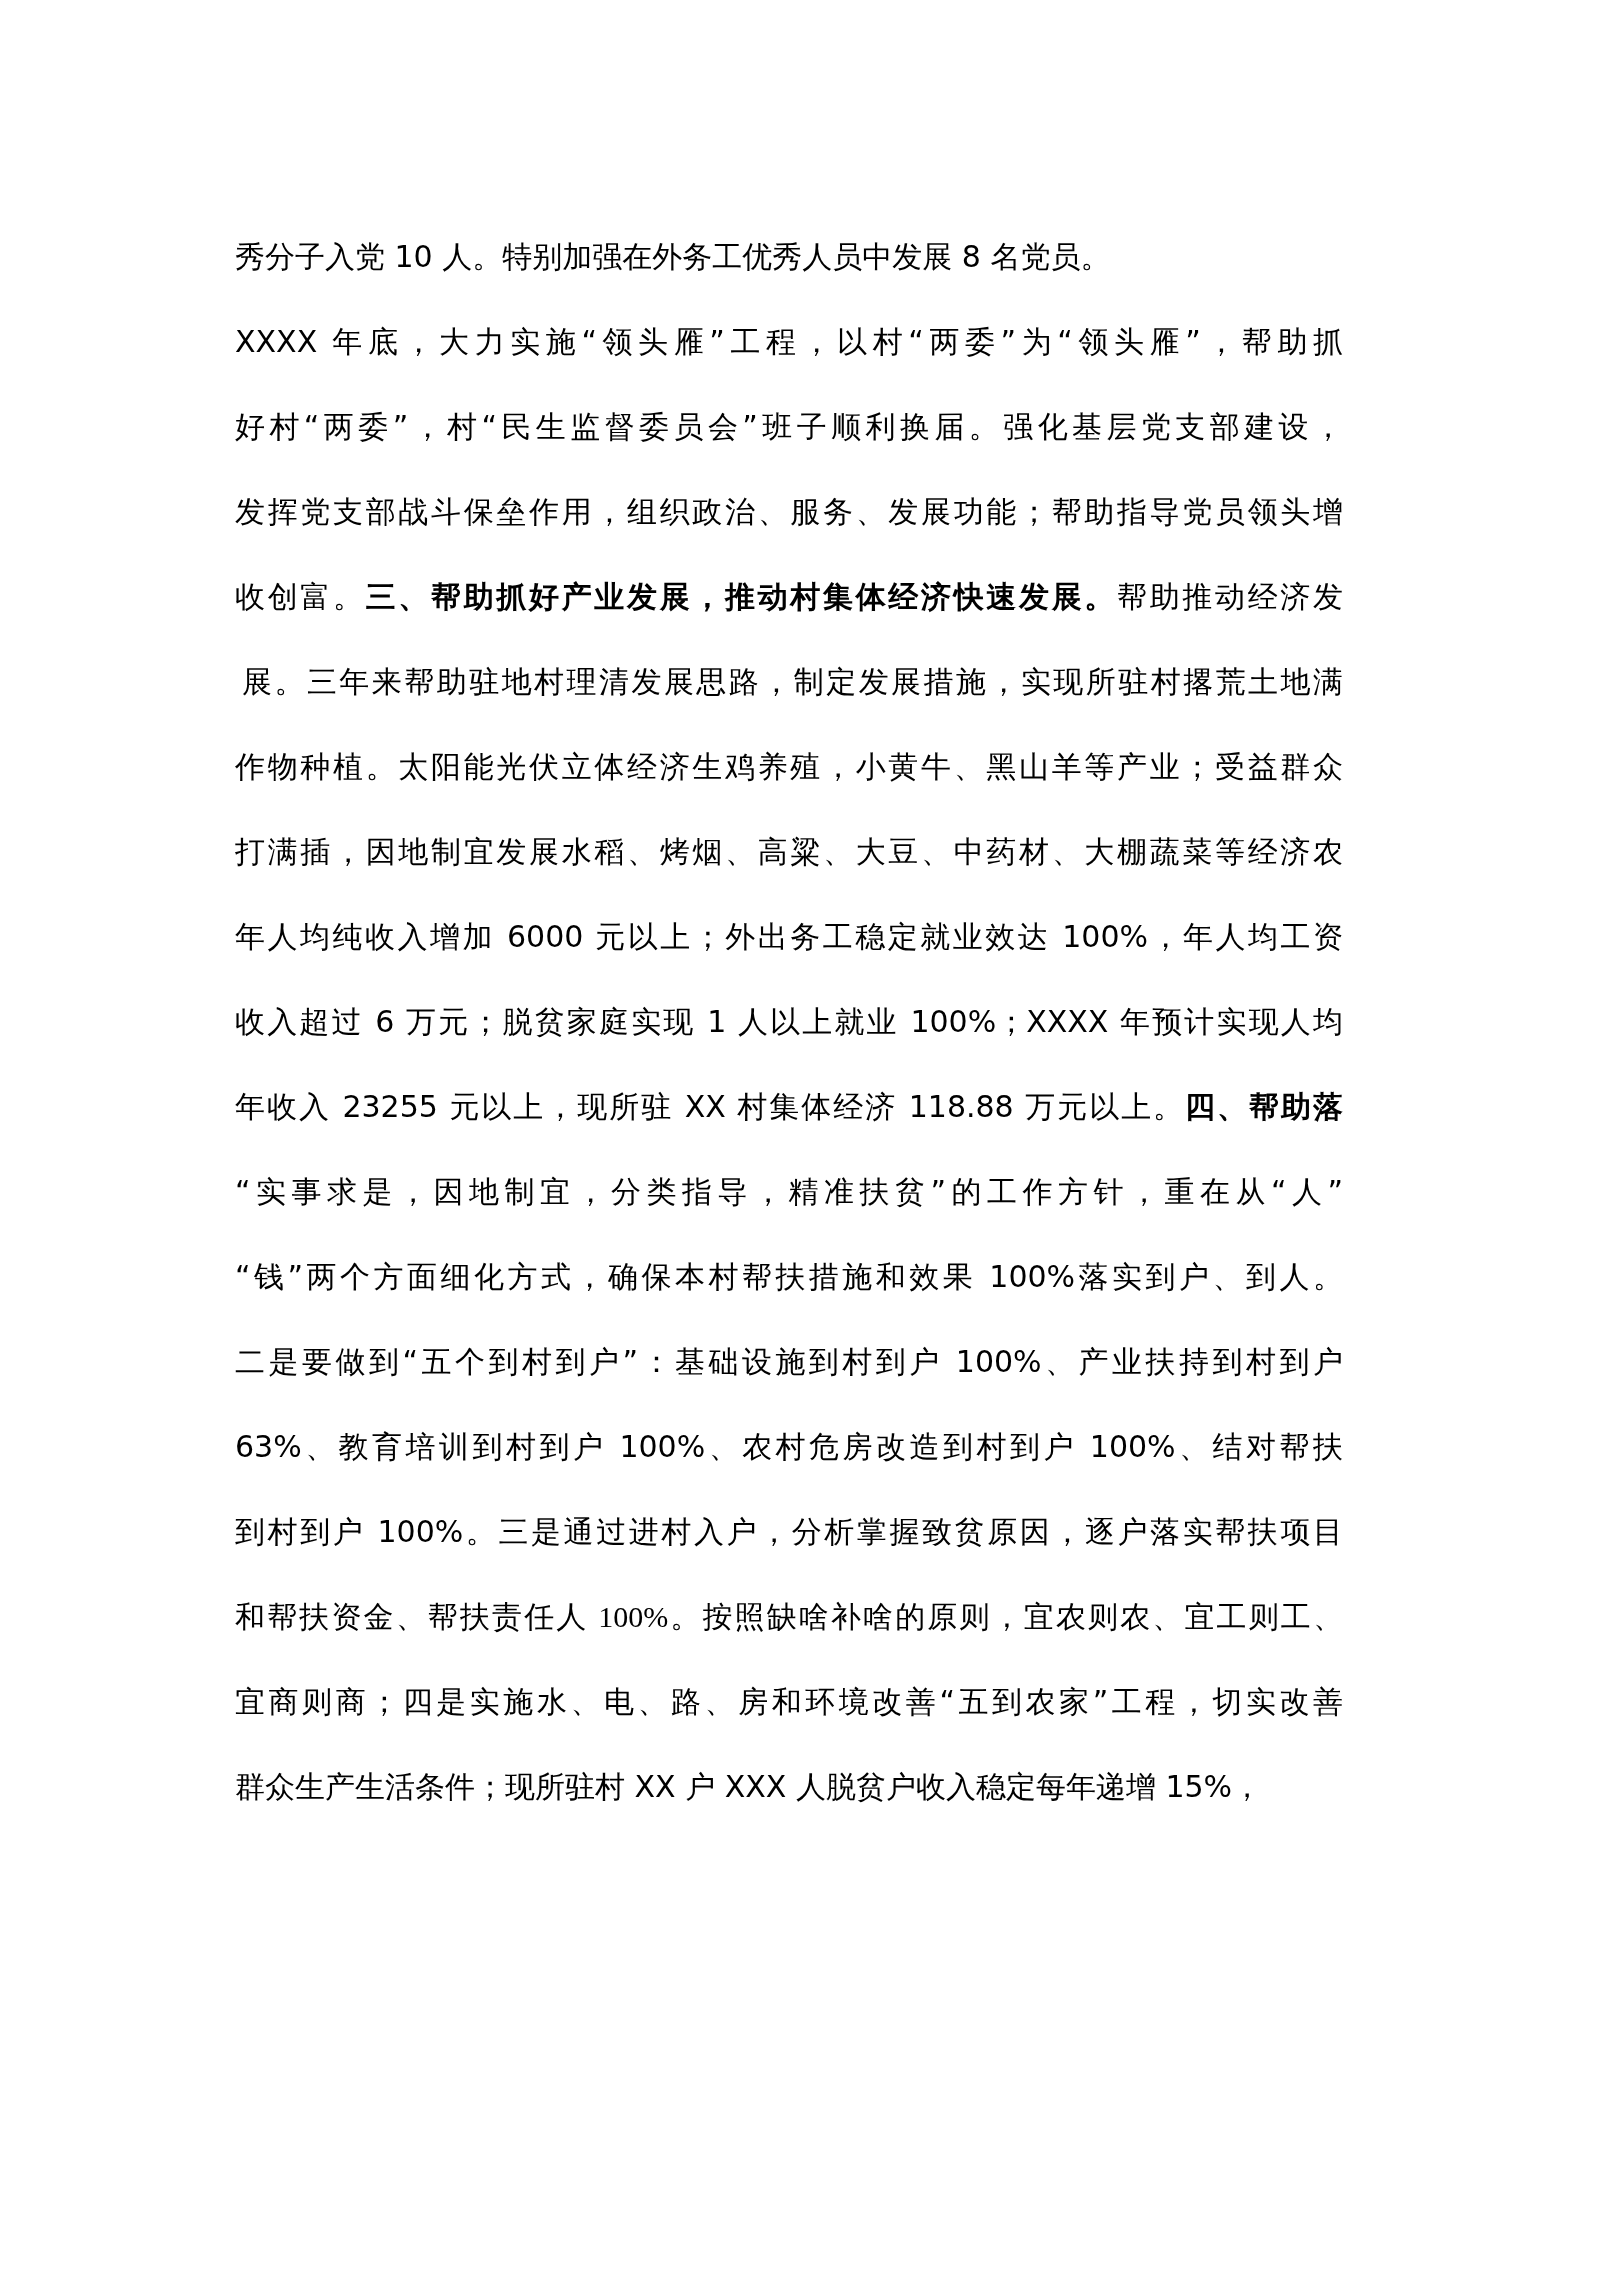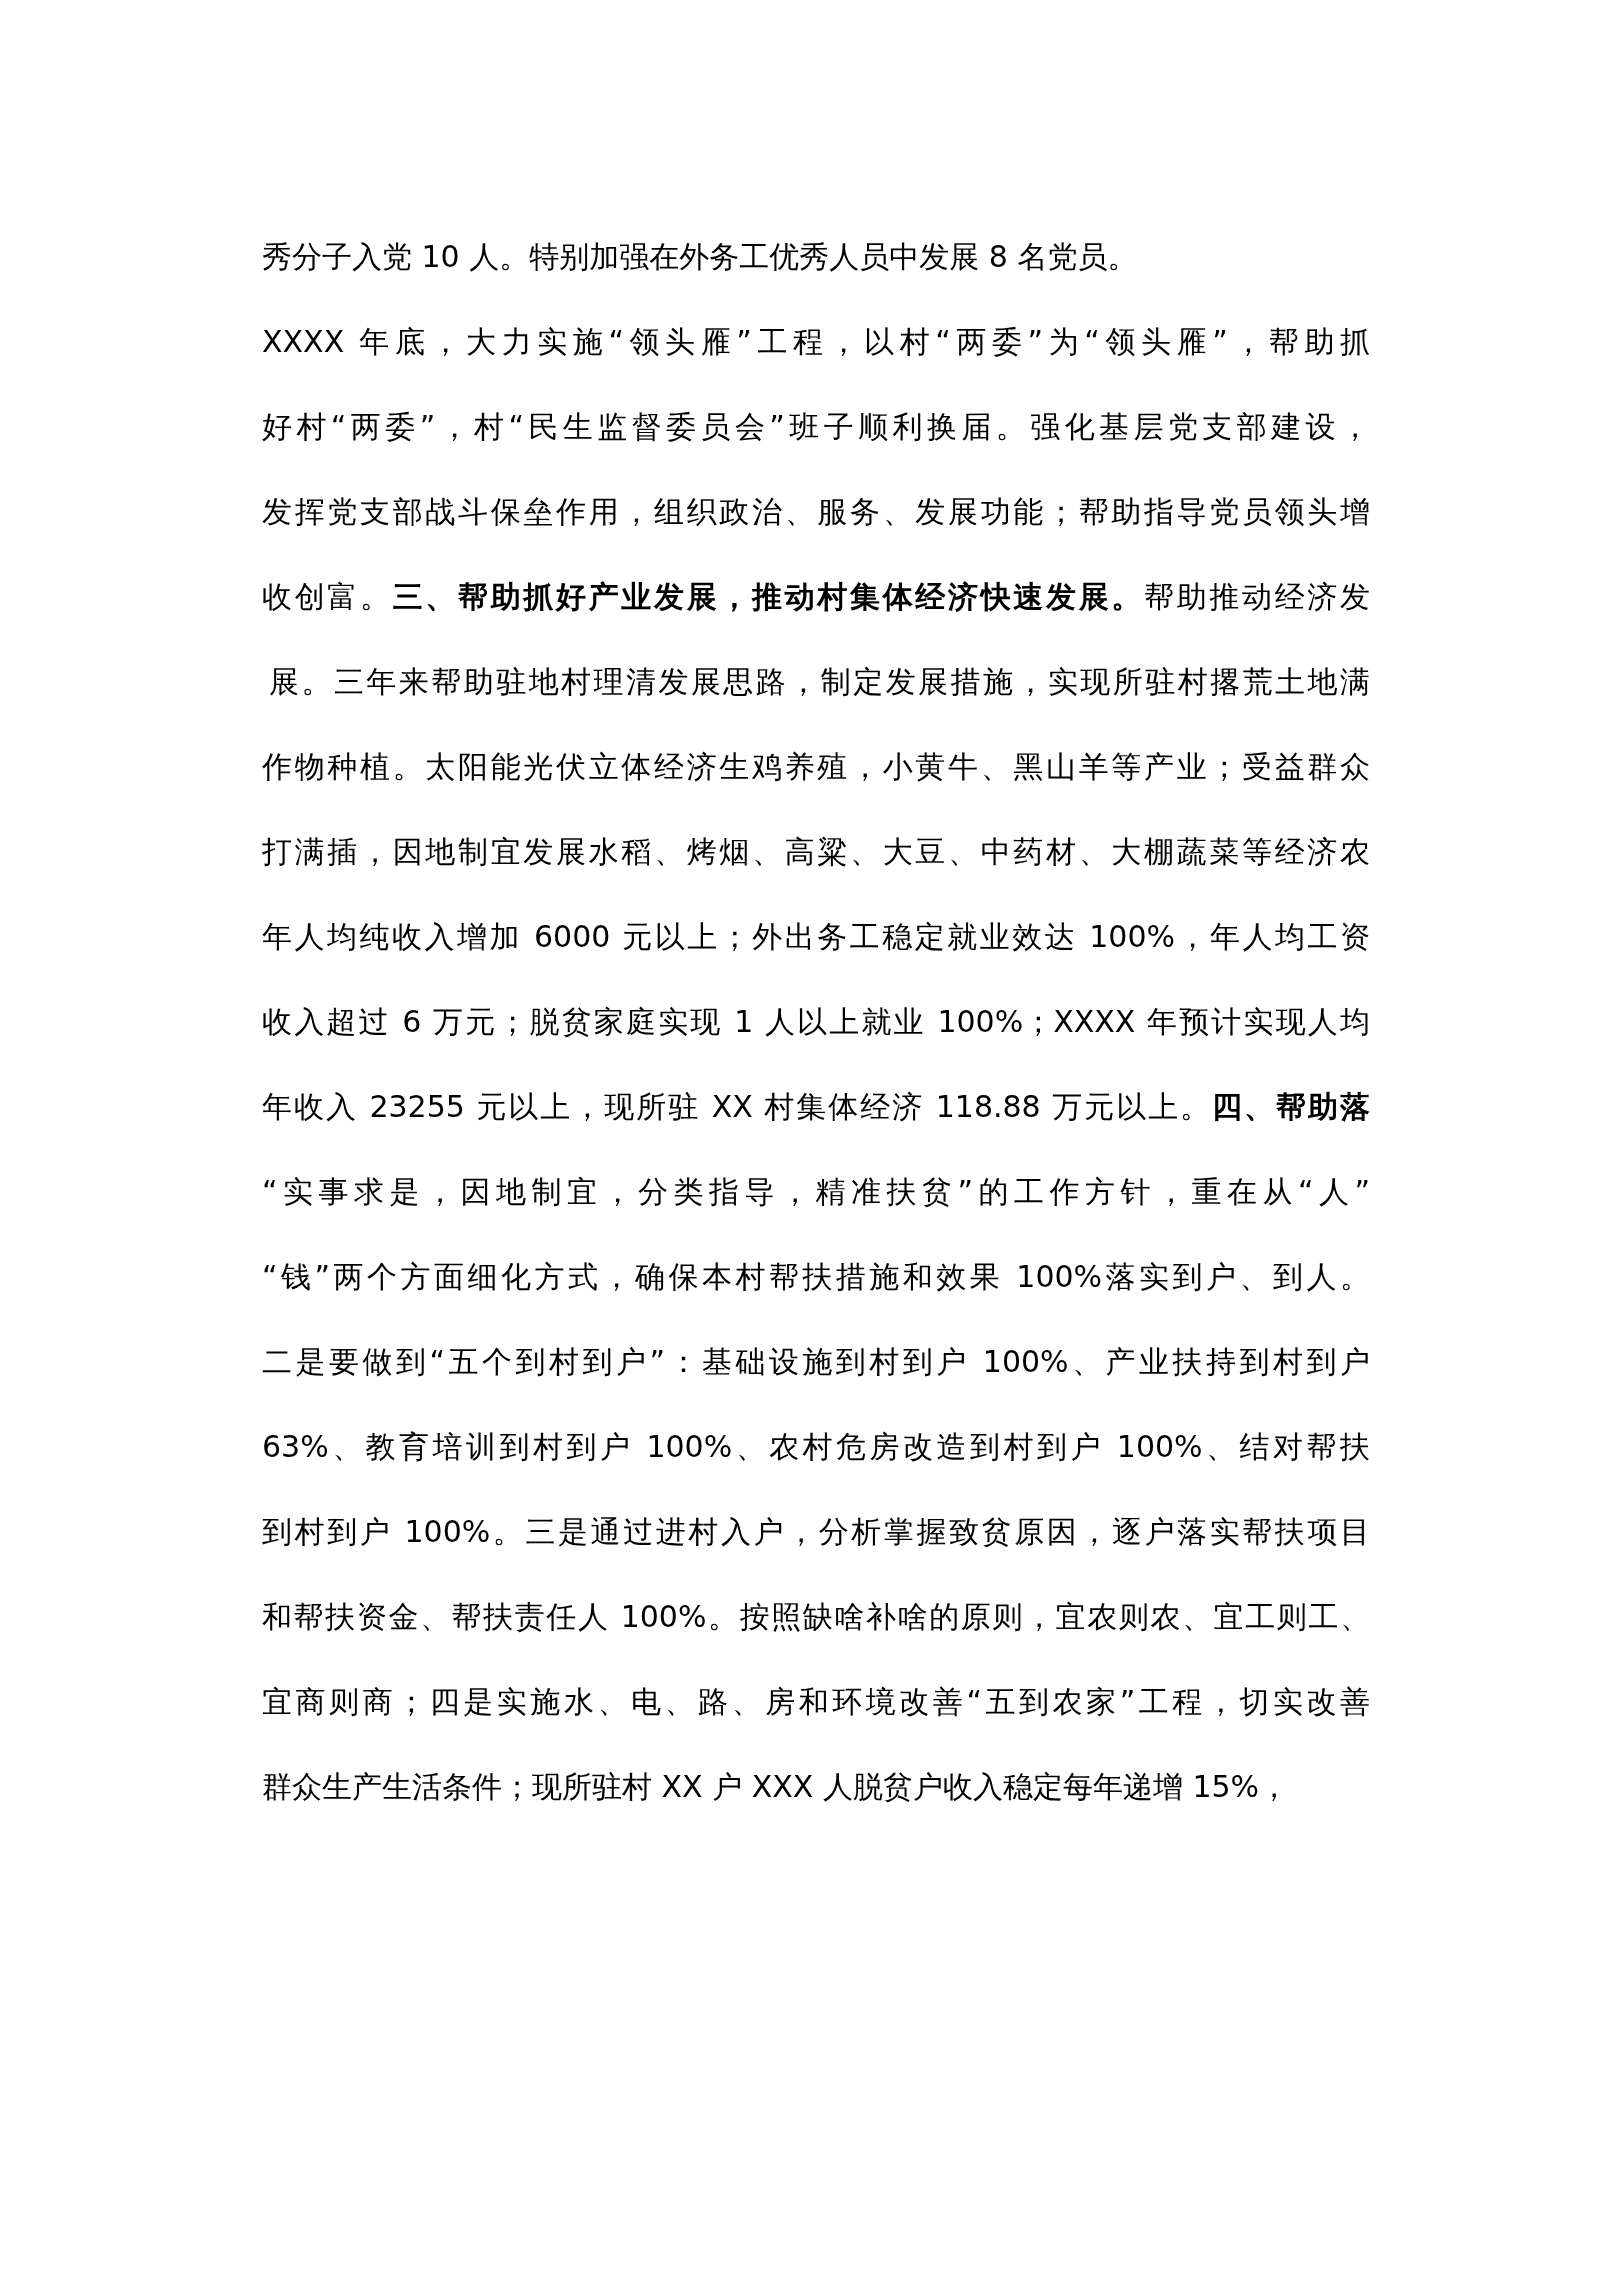--- a/index.html
+++ b/index.html
@@ -18,21 +18,21 @@
     .page {
       position: absolute;
       left: 0;
       top: 0;
       width: 1621px;
       height: 2293px;
       background: #ffffff;
     }
     .body-text {
       position: absolute;
-      left: 262px;
+      left: 235px;
       top: 214px;
       width: 1108px;
     }
     .line {
       height: 85px;
       line-height: 85px;
       font-size: 30px;
       white-space: nowrap;
       text-align: justify;
       text-align-last: justify;
@@ -63,18 +63,18 @@
     <div class="line" style="letter-spacing: 0px;"><span>作物种植。太阳能光伏立体经济生鸡养殖，小黄牛、黑山羊等产业；受益群众</span></div>
     <div class="line" style="letter-spacing: 0px;"><span>打满插，因地制宜发展水稻、烤烟、高粱、大豆、中药材、大棚蔬菜等经济农</span></div>
     <div class="line" style="letter-spacing: 0px;"><span>年人均纯收入增加 6000 元以上；外出务工稳定就业效达 100%，年人均工资</span></div>
     <div class="line" style="letter-spacing: 0px;"><span>收入超过 6 万元；脱贫家庭实现 1 人以上就业 100%；XXXX 年预计实现人均</span></div>
     <div class="line" style="letter-spacing: 0px;"><span>年收入 23255 元以上，现所驻 XX 村集体经济 118.88 万元以上。</span><span class="b">四、帮助落</span></div>
     <div class="line" style="letter-spacing: 0px;"><span> “实事求是，因地制宜，分类指导，精准扶贫”的工作方针，重在从“人”</span></div>
     <div class="line" style="letter-spacing: 0px;"><span> “钱”两个方面细化方式，确保本村帮扶措施和效果 100%落实到户、到人。</span></div>
     <div class="line" style="letter-spacing: 0px;"><span>二是要做到“五个到村到户”：基础设施到村到户 100%、产业扶持到村到户</span></div>
     <div class="line" style="letter-spacing: 0px;"><span>63%、教育培训到村到户 100%、农村危房改造到村到户 100%、结对帮扶</span></div>
     <div class="line" style="letter-spacing: 0px;"><span>到村到户 100%。三是通过进村入户，分析掌握致贫原因，逐户落实帮扶项目</span></div>
-    <div class="line" style="letter-spacing: 0px;"><span>和帮扶资金、帮扶责任人 100%。按照缺啥补啥的原则，宜农则农、宜工则工、</span></div>
+    <div class="line" style="letter-spacing: 0px; font-family: Liberation Serif, serif;"><span>和帮扶资金、帮扶责任人 100%。按照缺啥补啥的原则，宜农则农、宜工则工、</span></div>
     <div class="line" style="letter-spacing: 0px;"><span>宜商则商；四是实施水、电、路、房和环境改善“五到农家”工程，切实改善</span></div>
     <div class="line short"><span>群众生产生活条件；现所驻村 XX 户 XXX 人脱贫户收入稳定每年递增 15%，</span></div>
   </div>
 </div>
 
 
 </body></html>

